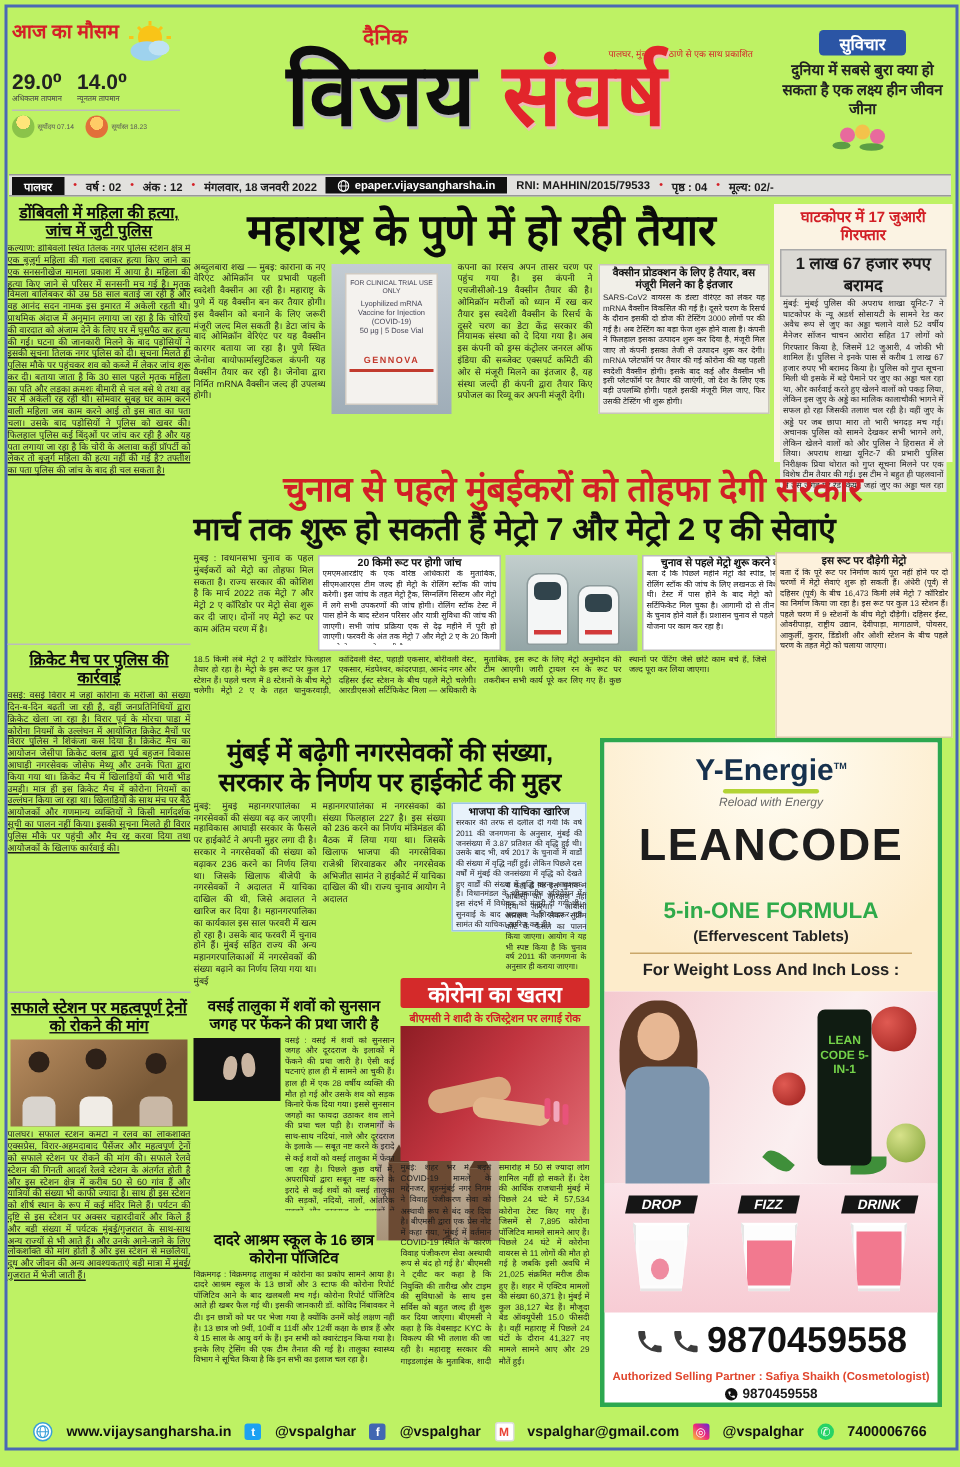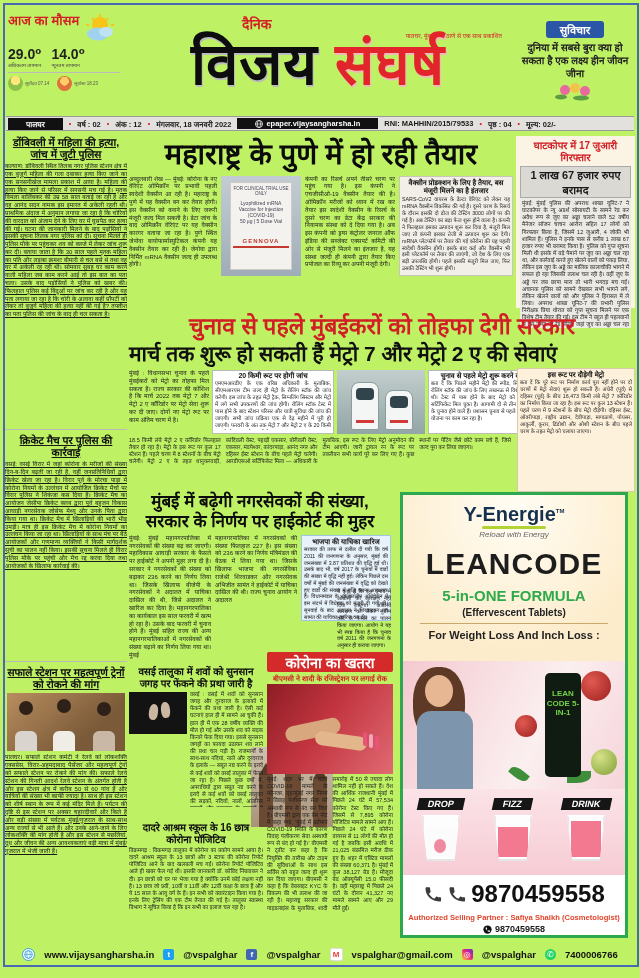--- a/index.html
+++ b/index.html
@@ -23,21 +23,21 @@
   .mh-tag{color:#d42027;font-size:6px;position:absolute;right:12px;top:26px;}
   .mh-line{position:absolute;left:0;top:20px;width:100%;font-weight:900;font-size:58px;line-height:1.3;letter-spacing:1px;white-space:nowrap;}
   .mh-black{color:#0d0d0d;text-shadow:1px 2px 0 #bbb;}
   .mh-red{color:#e2252b;text-shadow:1px 2px 0 #f2b8b8;}
   #suvichar{left:518px;top:20px;width:114px;text-align:center;}
   .sv-chip{background:#2b55a5;color:#fff;font-weight:bold;font-size:11px;border-radius:3px;padding:1px 14px;display:inline-block;}
   .sv-quote{font-size:10px;font-weight:bold;color:#222;line-height:1.3;margin-top:3px;}
   
   #datebar{left:6px;top:116px;width:628px;height:15px;background:#e2e1de;border-top:1px solid #999;border-bottom:1px solid #999;
            display:flex;align-items:center;gap:6px;font-size:7.5px;font-weight:bold;padding:0 2px;box-sizing:border-box;}
-  .chip{background:#111;color:#fff;padding:1px 18px;font-size:7.5px;}
+  .chip{background:#111;color:#fff;padding:1px 8px;font-size:7.5px;}
   .bullet{color:#d42027;font-size:7px;}
   
   .art-title{font-weight:bold;color:#0d0d0d;text-align:center;line-height:1.15;}
   .art-body{font-size:6px;line-height:1.3;text-align:justify;color:#1c1c1c;overflow:hidden;}
   .boxhead{font-weight:bold;text-align:center;font-size:7px;line-height:1.2;color:#111;}
   
   #leftcol{left:5px;top:136px;width:122px;height:806px;text-decoration:underline;}
   #leftcol .art-title{font-size:10.5px;}
   .sep{border-top:1px solid #bbb;margin:4px 0;}
   .photo{position:relative;overflow:hidden;}
@@ -94,21 +94,21 @@
   .bangle{position:absolute;width:4px;height:14px;background:#e8537a;border-radius:2px;}
   #corona-body{column-count:2;column-gap:5px;height:182px;margin-top:2px;}
   
   #ad{left:400px;top:492px;width:228px;height:446px;border:3px solid #2da84f;box-sizing:border-box;background:#fff;}
   #ad-top{height:166px;background:radial-gradient(circle at 50% 10%,#fffdf4,#fdeccb 75%);text-align:center;padding-top:8px;box-sizing:border-box;}
   #ad-logo{font-size:20px;font-weight:900;color:#16314d;}
   #ad-logo sup{font-size:6px;}
   #ad-logo-underline{width:64px;height:3px;background:#b3d334;margin:0 auto;border-radius:2px;}
   #ad-slogan{font-size:8px;font-style:italic;color:#666;margin-top:1px;}
   #ad-product{font-size:30px;font-weight:900;color:#1d1d1d;letter-spacing:1px;margin-top:8px;}
-  #ad-formula{font-size:15px;font-weight:900;color:#2faa4a;margin-top:6px;}
+  #ad-formula{font-size:15px;font-weight:900;color:#2faa4a;margin-top:18px;}
   #ad-tablets{font-size:10px;font-weight:800;color:#222;margin-top:3px;}
   #ad-hr{width:85%;border-top:1px solid #caa76a;margin:5px auto;}
   #ad-benefit{font-size:11px;font-weight:800;color:#222;}
   #ad-photo{position:relative;height:128px;background:linear-gradient(115deg,#f4c9cf,#fbeff0 60%,#f6d4da);overflow:hidden;}
   #woman{position:absolute;left:8px;top:6px;width:74px;height:122px;}
   #woman .hair{position:absolute;left:2px;top:0;width:52px;height:74px;border-radius:45%;background:#5e3a26;}
   #woman .face{position:absolute;left:14px;top:8px;width:28px;height:32px;border-radius:50%;background:#e7b793;}
   #woman .dress{position:absolute;left:6px;top:44px;width:56px;height:80px;border-radius:14px 14px 0 0;background:#7d95ad;}
   #bottle{position:absolute;right:44px;top:12px;width:36px;height:104px;background:#101c12;border-radius:5px;color:#74d24a;font-weight:900;font-size:8px;text-align:center;padding-top:16px;box-sizing:border-box;line-height:1.2;}
   .pome{position:absolute;border-radius:50%;background:radial-gradient(circle at 35% 35%,#e05a52,#9c1f1c);}

